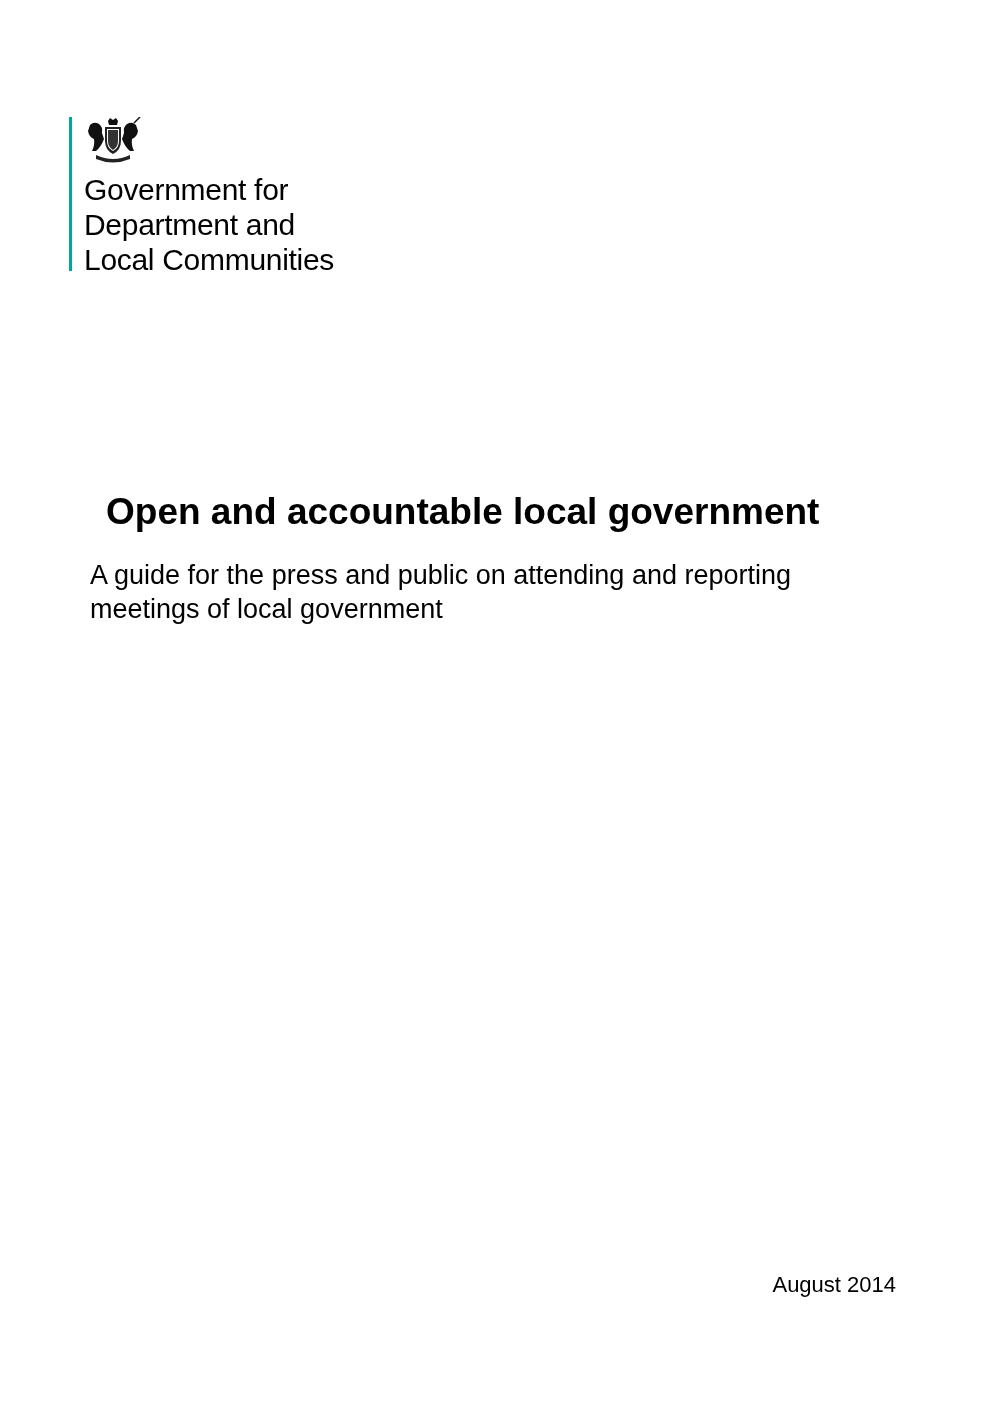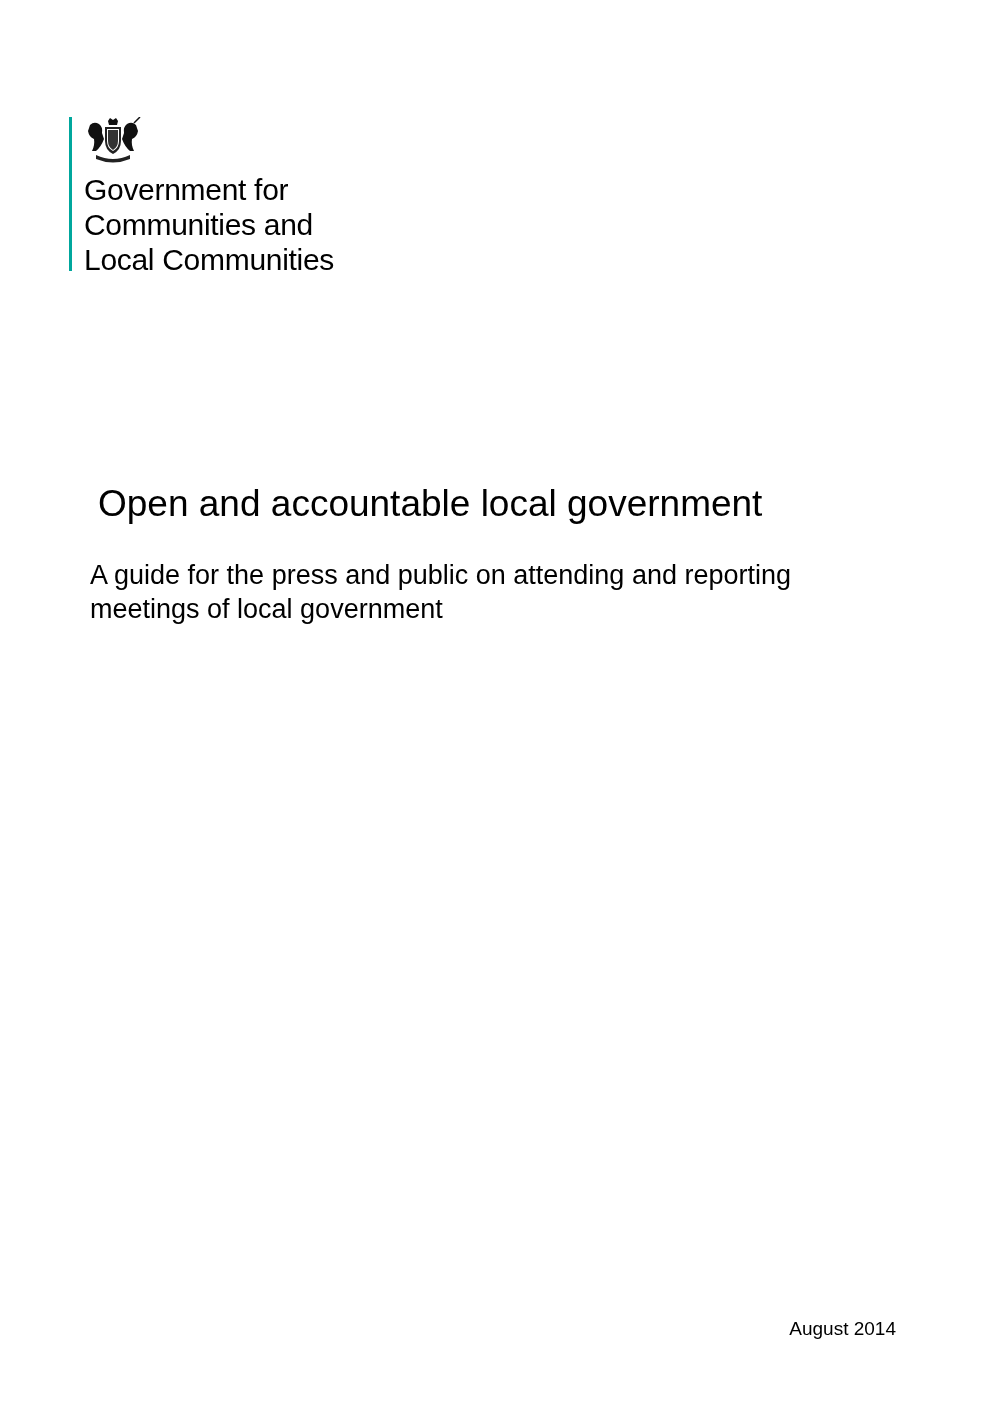--- a/index.html
+++ b/index.html
@@ -4,21 +4,21 @@
 <style>
   html, body { margin: 0; padding: 0; background: #ffffff; }
   body { width: 991px; height: 1401px; position: relative; overflow: hidden;
          font-family: "Liberation Sans", sans-serif; color: #000; }
   .logo-bar { position: absolute; left: 69px; top: 117px; width: 3px; height: 154px; background: #00a79d; }
   .crest { position: absolute; left: 84px; top: 117px; width: 58px; height: 48px; }
   .org-name { position: absolute; left: 84px; top: 172px; font-size: 30px; line-height: 35px; letter-spacing: -0.3px; }
   .org-name div { white-space: nowrap; }
   .title { position: absolute; left: 90px; top: 474px; font-size: 37px; line-height: 44px; white-space: nowrap; }
   .subtitle { position: absolute; left: 90px; top: 558px; font-size: 27px; line-height: 34px; width: 800px; }
-  .footer { position: absolute; right: 95px; top: 1274px; text-align: right; font-size: 19px; line-height: 22px; margin-top: 44px; }
+  .footer { position: absolute; right: 95px; top: 1274px; text-align: right; font-size: 22px; line-height: 22px; }
 </style>
 </head>
 <body>
 
 <div class="logo-bar"></div>
 
 <div class="crest">
   <svg width="58" height="48" viewBox="0 0 58 48">
 
     <path d="M24 4 L26 1 L29 3 L32 1 L34 4 L33 8 L25 8 Z" fill="#111"></path>
@@ -31,23 +31,23 @@
 
     <path d="M52 8 Q48 4 43 7 Q39 10 40 16 L38 22 Q41 30 46 34 L50 34 Q47 28 48 22 Q53 20 54 14 Z" fill="#111"></path>
     <path d="M50 6 L56 0" stroke="#111" stroke-width="1.5"></path>
 
     <path d="M12 38 Q29 46 46 38 L46 42 Q29 49 12 42 Z" fill="#222"></path>
   </svg>
 </div>
 
 <div class="org-name">
   <div>Government for</div>
-  <div>Communities and</div>
+  <div>Department and</div>
   <div>Local Communities</div>
 </div>
 
-<h1 class="title" style="margin:8px;font-weight:normal;">Open and accountable local government</h1>
+<h1 class="title" style="margin:16px;font-weight:bold;">Open and accountable local government</h1>
 
 <p class="subtitle" style="margin:0;">A guide for the press and public on attending and reporting meetings of local government</p>
 
 <div class="footer">
   <div>August 2014</div>
 </div>
 
 </body></html>

